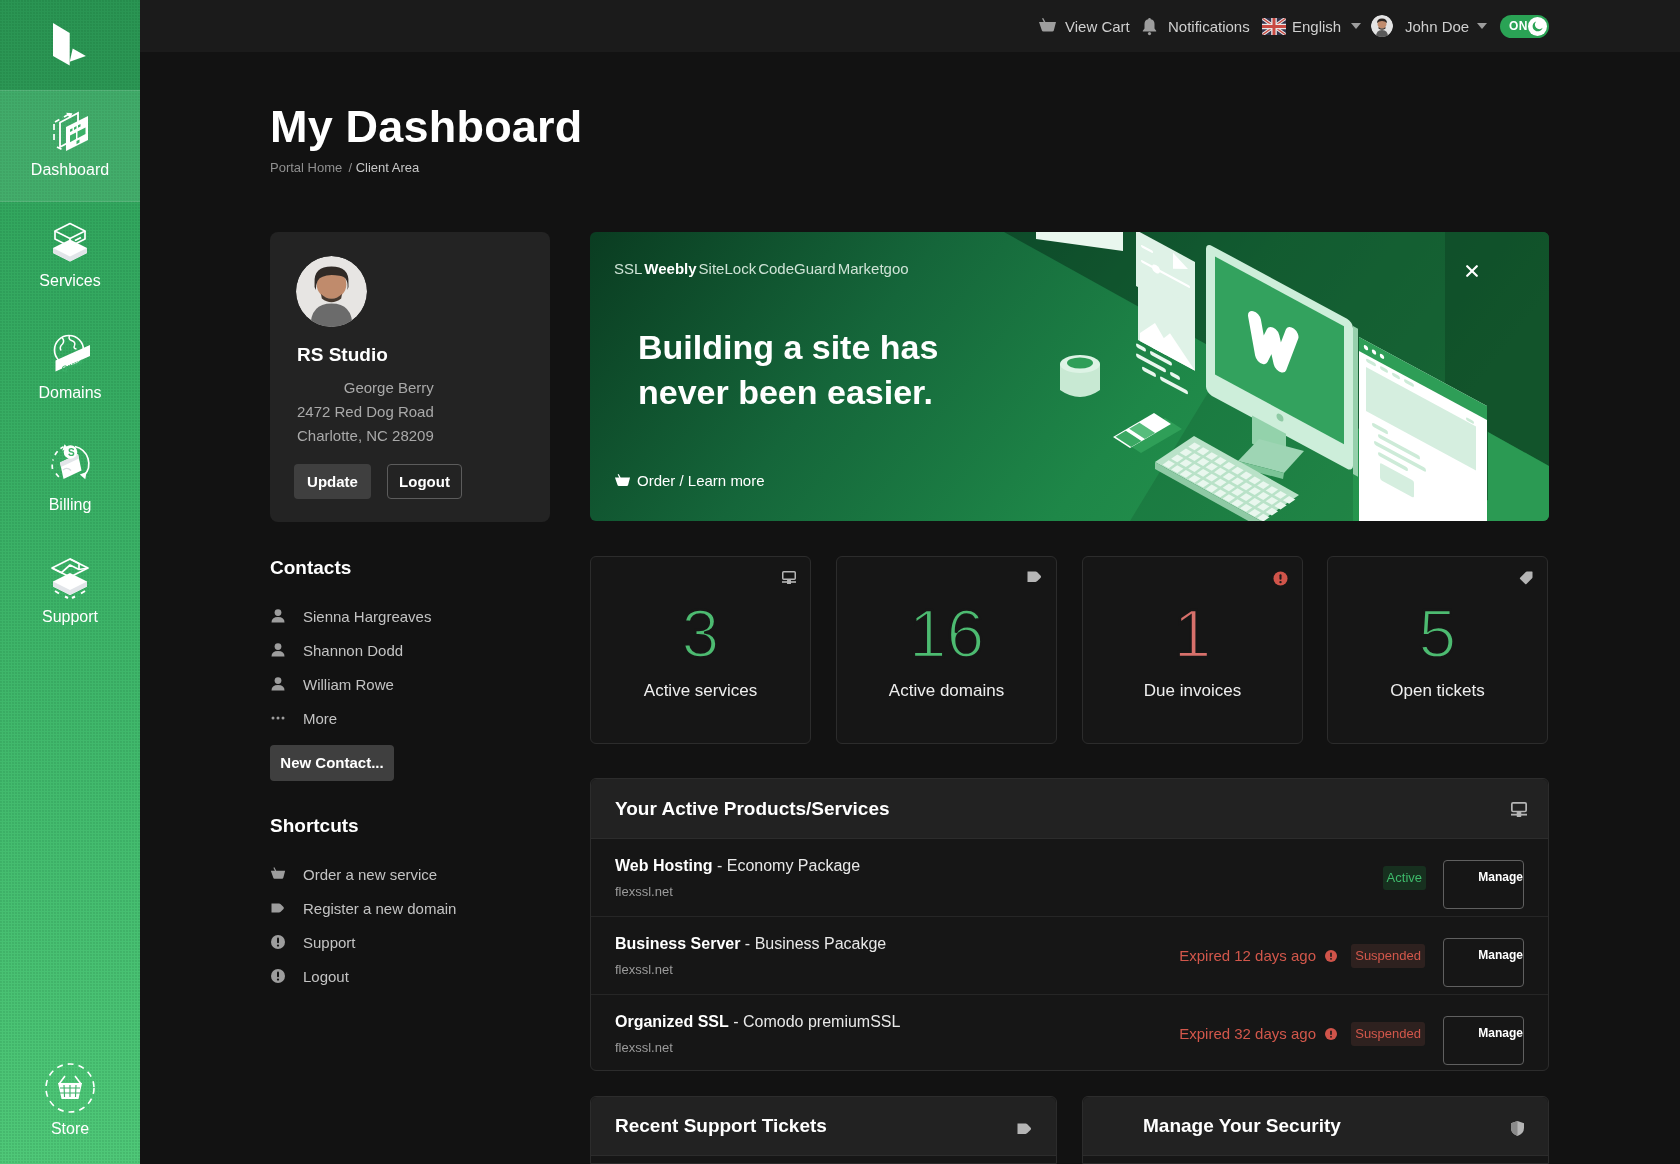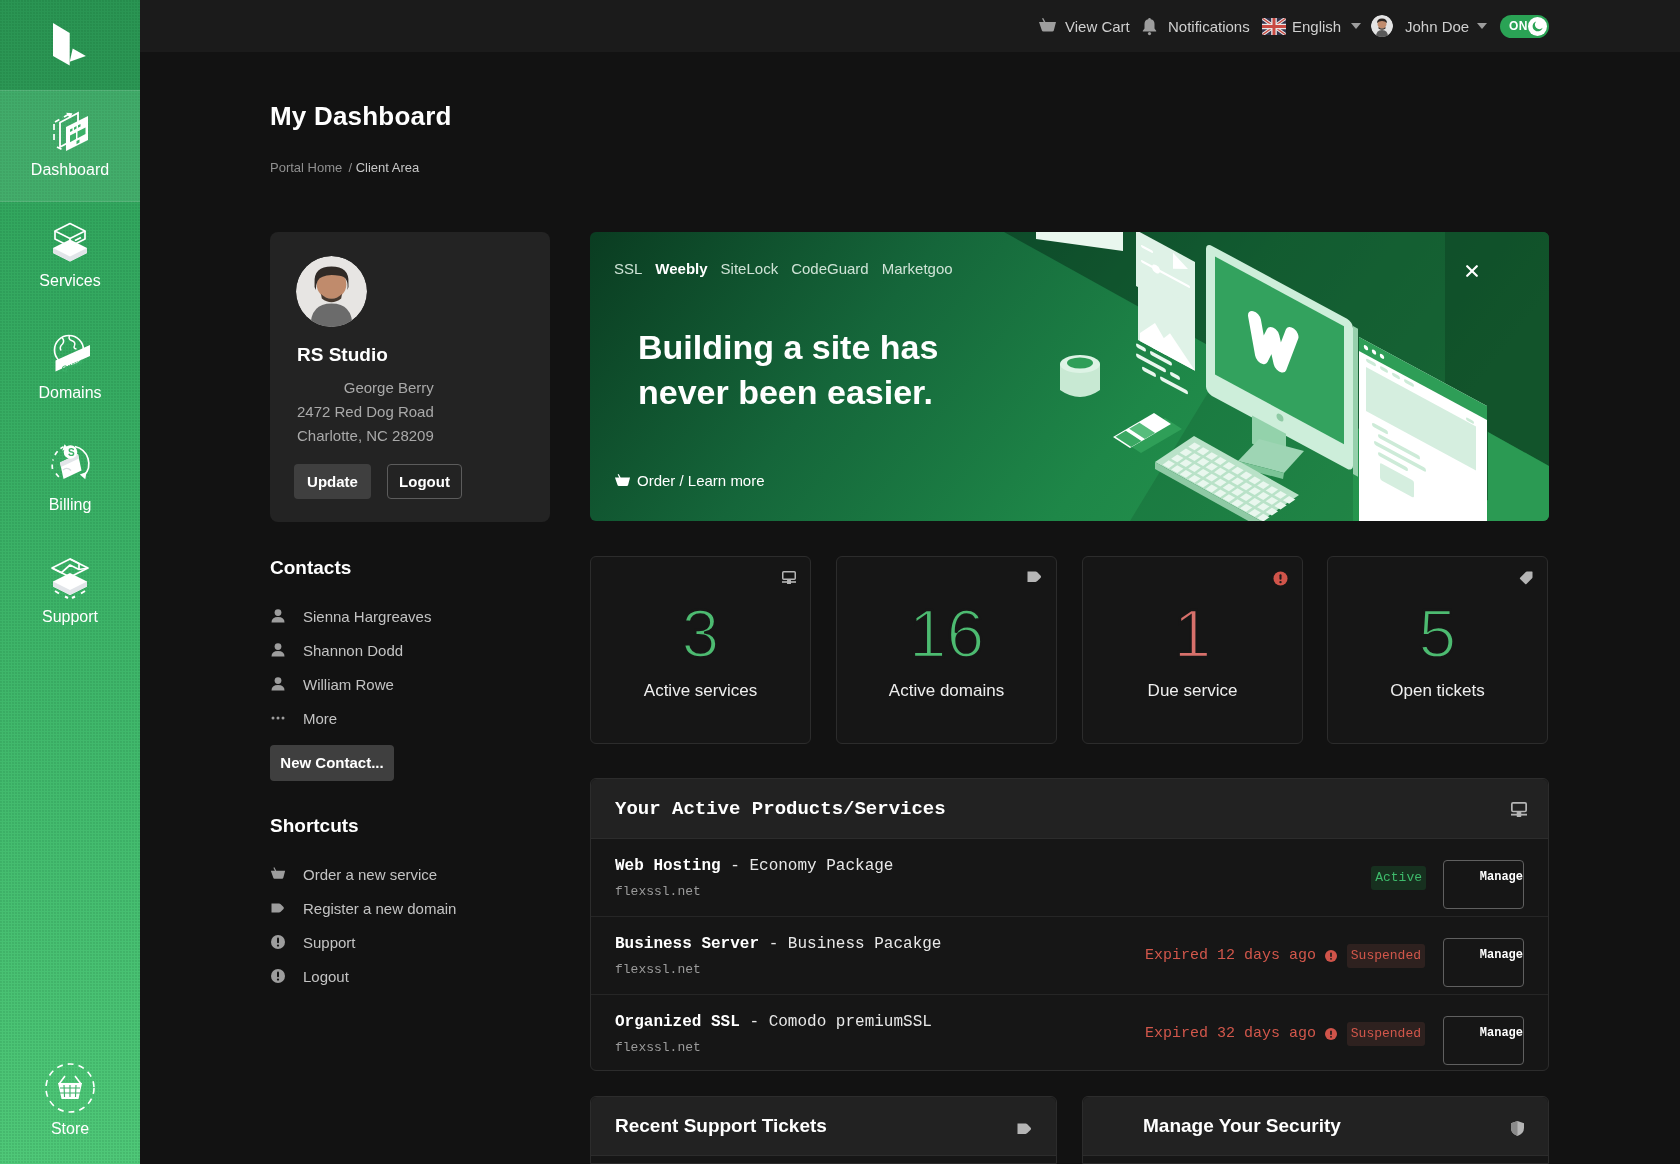--- a/index.html
+++ b/index.html
@@ -17,21 +17,21 @@
 .sb-item { position:absolute; left:0; width:140px; height:112px; text-align:center; color:#fff; }
 .sb-item .ic { position:absolute; left:50%; transform:translateX(-50%); }
 .sb-item .lbl { position:absolute; left:0; width:100%; font-size:16px; color:#fff; }
 .sb-active { background:rgba(255,255,255,0.085); border-top:1px solid rgba(255,255,255,0.12); border-bottom:1px solid rgba(255,255,255,0.12); }
 
 
 .topbar { position:absolute; left:140px; top:0; width:1540px; height:52px; background:#1b1b1b; }
 .tb-item { position:absolute; top:0; height:52px; display:flex; align-items:center; color:#cfcfcf; font-size:15px; }
 
 
-h1.pagetitle { position:absolute; left:270px; top:101px; font-size:26px; font-weight:bold; color:#fff; letter-spacing:0.2px; }
+h1.pagetitle { position:absolute; left:270px; top:101px; font-size:45px; font-weight:bold; color:#fff; letter-spacing:0.2px; }
 .breadcrumb { position:absolute; left:270px; top:160px; font-size:13px; color:#8f8f8f; }
 .breadcrumb .cur { color:#c7c7c7; }
 
 
 .card { position:absolute; background:#232323; border-radius:8px; }
 .profile { left:270px; top:232px; width:280px; height:290px; }
 .avatar-big { position:absolute; left:26px; top:24px; width:71px; height:71px; border-radius:50%; overflow:hidden; }
 .pname { position:absolute; left:297px; top:344px; font-size:19px; font-weight:bold; color:#fff; }
 .paddr { position:absolute; left:297px; top:376px; font-size:15px; color:#a9a9a9; line-height:24px;text-align:right; }
 .btn { display:inline-block; border-radius:4px; font-size:15px; font-weight:bold; color:#fff; text-align:center; }
@@ -40,21 +40,21 @@
 
 
 .secthead { position:absolute; font-size:19px; font-weight:bold; color:#fff; }
 .lrow { position:absolute; left:270px; height:24px; display:flex; align-items:center; color:#c3c3c3; font-size:15px; }
 .lrow svg { margin-right:17px; }
 
 
 .banner { position:absolute; left:590px; top:232px; width:959px; height:289px; border-radius:6px; overflow:hidden;
   background:
     linear-gradient(128deg,#0a3c21 0%,#15663a 30%,#1e8748 58%,#26964e 85%,#27994f 100%); }
-.banner-tabs { position:absolute; left:24px; top:28px; display:flex; gap:13px; font-size:15px; color:#cfe3d6; }
+.banner-tabs { position:absolute; left:24px; top:28px; display:flex; gap:2px; font-size:15px; color:#cfe3d6; }
 .banner-tabs .on { color:#fff; font-weight:bold; }
 .banner h2 { position:absolute; left:48px; top:93px; font-size:34px; line-height:45px; font-weight:bold; color:#fff; }
 .banner .order { position:absolute; left:24px; top:240px; color:#fff; font-size:15px; display:flex; align-items:center; }
 .banner .bx { position:absolute; right:71px; top:33px; }
 
 
 .stat { position:absolute; top:556px; width:221px; height:188px; background:#161616; border:1px solid #2c2c2c; border-radius:6px; }
 .stat .num { position:absolute; width:100%; top:37px; text-align:center; font-size:68px; font-weight:300; color:#4dbb71; -webkit-text-stroke:2.4px #161616; }
 .stat .num.red { color:#d7706b; }
 .stat .cap { position:absolute; width:100%; top:124px; text-align:center; font-size:17px; color:#efefef; }
@@ -466,31 +466,31 @@
   <div class="num">16</div>
     <div class="cap">Active domains</div>
 </div>
 <div class="stat" style="left:1082px;">
   <svg class="tic" width="15" height="15" viewBox="0 0 16 16">
       <circle cx="8" cy="8" r="7.5" fill="#d0544a"></circle>
       <rect x="6.9" y="3.4" width="2.2" height="6" rx="1.1" fill="#1a1a1a"></rect>
       <circle cx="8" cy="11.8" r="1.25" fill="#1a1a1a"></circle>
     </svg>
   <div class="num red">1</div>
-    <div class="cap">Due service</div>
+    <div class="cap">Due invoices</div>
 </div>
 <div class="stat" style="left:1327px;">
   <svg class="tic" width="14" height="14" viewBox="0 0 14 14">
       <path d="M7.8 0.6 L13 0.6 Q13.5 0.6 13.5 1.1 L13.5 6.3 Q13.5 6.9 13.1 7.3 L7.4 13 Q6.8 13.6 6.2 13 L1.1 7.9 Q0.5 7.3 1.1 6.7 L6.8 1 Q7.2 0.6 7.8 0.6 Z" fill="#b5b5b5"></path>
     </svg>
   <div class="num">5</div>
     <div class="cap">Open tickets</div>
 </div>
 
-<div class="panel" style="left:590px;top:778px;width:959px;height:293px;font-family:Liberation Mono, monospace;">
+<div class="panel" style="left:590px;top:778px;width:959px;height:293px;">
   <div class="panel-h">
       <span class="t">Your Active Products/Services</span>
     <svg class="hic" width="16" height="15" viewBox="0 0 14 13">
         <rect x="0.75" y="0.75" width="12.5" height="7.5" rx="1" fill="none" stroke="#b5b5b5" stroke-width="1.5"></rect>
         <rect x="0" y="10.2" width="14" height="1.6" fill="#b5b5b5"></rect>
         <rect x="5" y="8.7" width="4" height="4.3" rx="0.5" fill="#b5b5b5"></rect>
       </svg>
   </div>
   <div class="prow" style="top:60px;">
     <div class="l1"><b>Web Hosting</b> - Economy Package</div>

